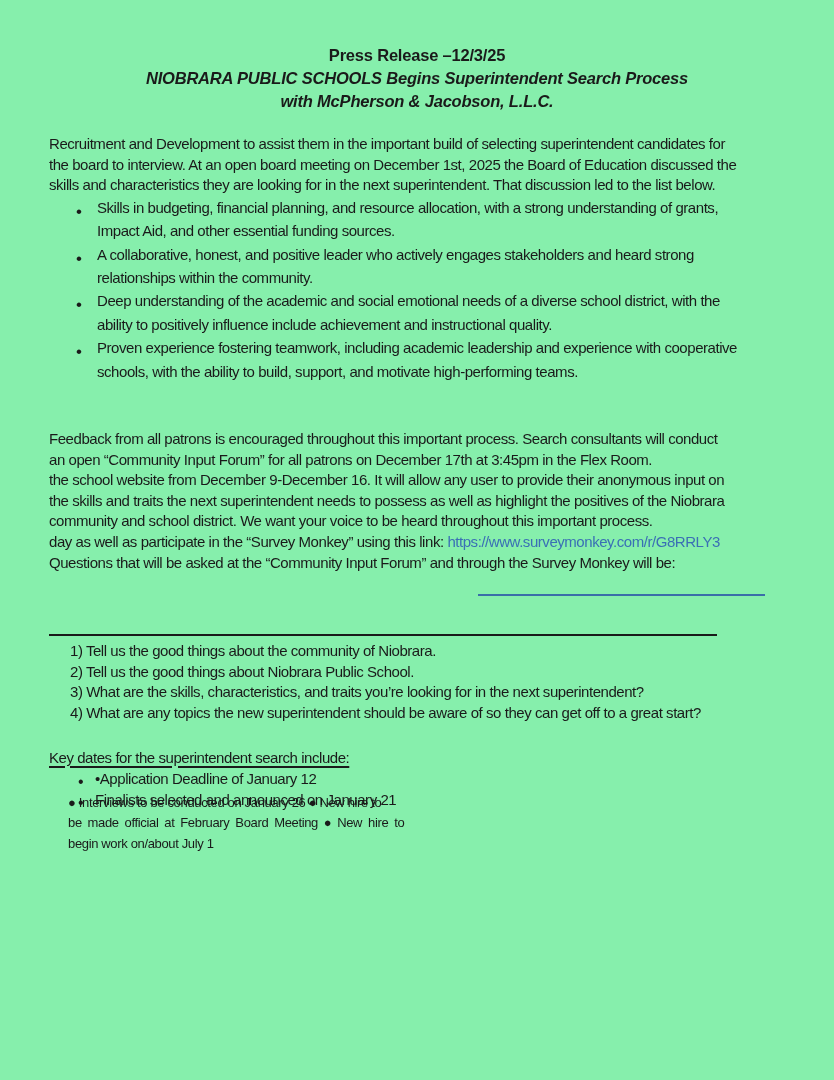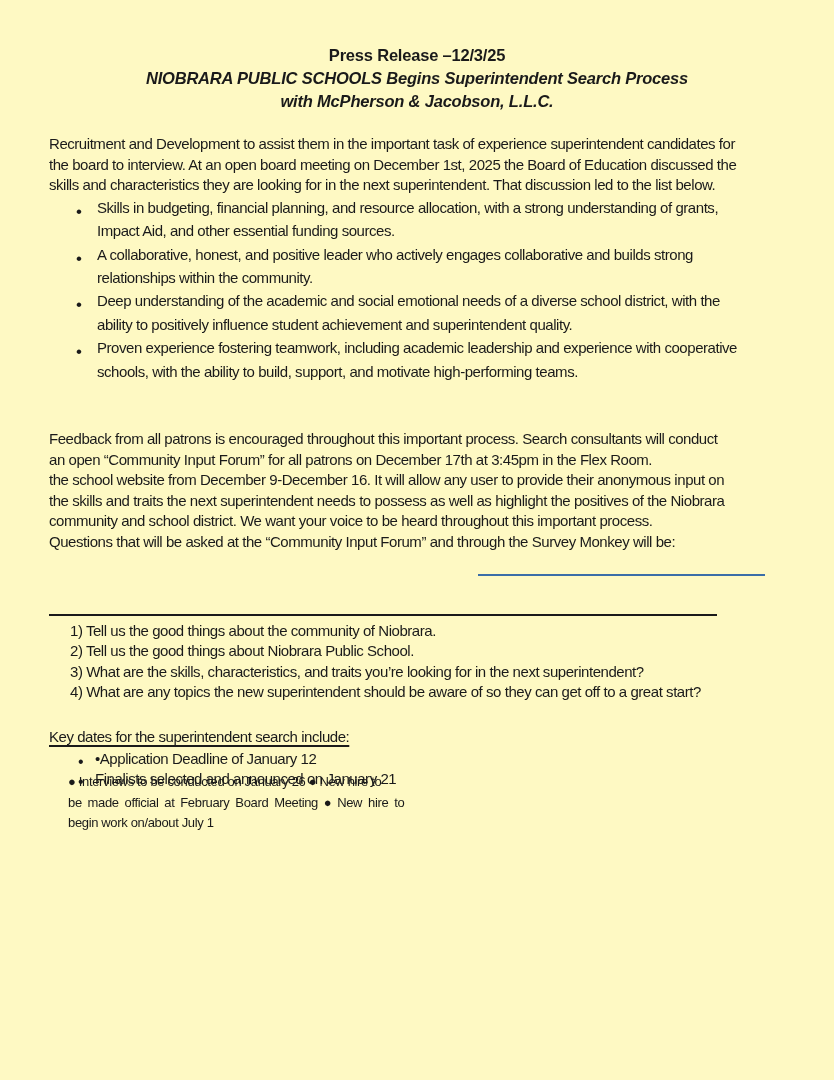--- a/index.html
+++ b/index.html
@@ -2,21 +2,21 @@
 <html><head>
 <meta charset="utf-8">
 <style>
   html,body{margin:0;padding:0;}
   body{
     width:834px;height:1080px;background:#ffffff;
     font-family:"Liberation Sans","DejaVu Sans",sans-serif;
     color:#1a1a1a;
     -webkit-font-smoothing:antialiased;
   }
-  .page{position:relative;width:834px;height:1080px;overflow:hidden;background:#fef9c3;}
+  .page{position:relative;width:834px;height:1080px;overflow:hidden;background:#86efac;}
   .content{padding:44px 0 0 49px;width:736px;}
 
   
   .title-block{
     text-align:center;font-weight:bold;font-size:16.5px;line-height:23px;
     letter-spacing:-0.2px;width:736px;
   }
   .title-line{white-space:nowrap;}
   .title-italic{font-style:italic;}
 
@@ -72,54 +72,55 @@
 <div class="page">
   <div class="content">
 
     <div class="title-block">
       <div class="title-line">Press Release –12/3/25</div>
       <div class="title-line title-italic">NIOBRARA PUBLIC SCHOOLS Begins Superintendent Search Process</div>
       <div class="title-line title-italic">with McPherson &amp; Jacobson, L.L.C.</div>
     </div>
 
     <div class="intro">
-      <div class="bodyline">Recruitment and Development to assist them in the important task of experience superintendent candidates for</div>
+      <div class="bodyline">Recruitment and Development to assist them in the important build of selecting superintendent candidates for</div>
       <div class="bodyline">the board to interview. At an open board meeting on December 1st, 2025 the Board of Education discussed the</div>
       <div class="bodyline">skills and characteristics they are looking for in the next superintendent. That discussion led to the list below.</div>
     </div>
 
     <div class="qualities">
       <div class="q-item">
         <span class="q-bullet"></span>
         <div class="bodyline">Skills in budgeting, financial planning, and resource allocation, with a strong understanding of grants,</div>
         <div class="bodyline">Impact Aid, and other essential funding sources.</div>
       </div>
       <div class="q-item">
         <span class="q-bullet"></span>
-        <div class="bodyline">A collaborative, honest, and positive leader who actively engages collaborative and builds strong</div>
+        <div class="bodyline">A collaborative, honest, and positive leader who actively engages stakeholders and heard strong</div>
         <div class="bodyline">relationships within the community.</div>
       </div>
       <div class="q-item">
         <span class="q-bullet"></span>
         <div class="bodyline">Deep understanding of the academic and social emotional needs of a diverse school district, with the</div>
-        <div class="bodyline">ability to positively influence student achievement and superintendent quality.</div>
+        <div class="bodyline">ability to positively influence include achievement and instructional quality.</div>
       </div>
       <div class="q-item">
         <span class="q-bullet"></span>
         <div class="bodyline">Proven experience fostering teamwork, including academic leadership and experience with cooperative</div>
         <div class="bodyline">schools, with the ability to build, support, and motivate high-performing teams.</div>
       </div>
     </div>
 
     <div class="feedback">
       <div class="bodyline">Feedback from all patrons is encouraged throughout this important process. Search consultants will conduct</div>
       <div class="bodyline">an open “Community Input Forum” for all patrons on December 17th at 3:45pm in the Flex Room.</div>
       <div class="bodyline">the school website from December 9-December 16. It will allow any user to provide their anonymous input on</div>
       <div class="bodyline">the skills and traits the next superintendent needs to possess as well as highlight the positives of the Niobrara</div>
       <div class="bodyline">community and school district. We want your voice to be heard throughout this important process.</div>
+      <div class="bodyline"><span>day as well as participate in the “Survey Monkey” using this link: </span><a class="link">https://www.surveymonkey.com/r/G8RRLY3</a></div>
       <div class="bodyline">Questions that will be asked at the “Community Input Forum” and through the Survey Monkey will be:</div>
     </div>
 
     <div class="blue-rule"></div>
 
     <div class="black-rule"></div>
 
     <div class="questions">
       <div class="bodyline">1) Tell us the good things about the community of Niobrara.</div>
       <div class="bodyline">2) Tell us the good things about Niobrara Public School.</div>

